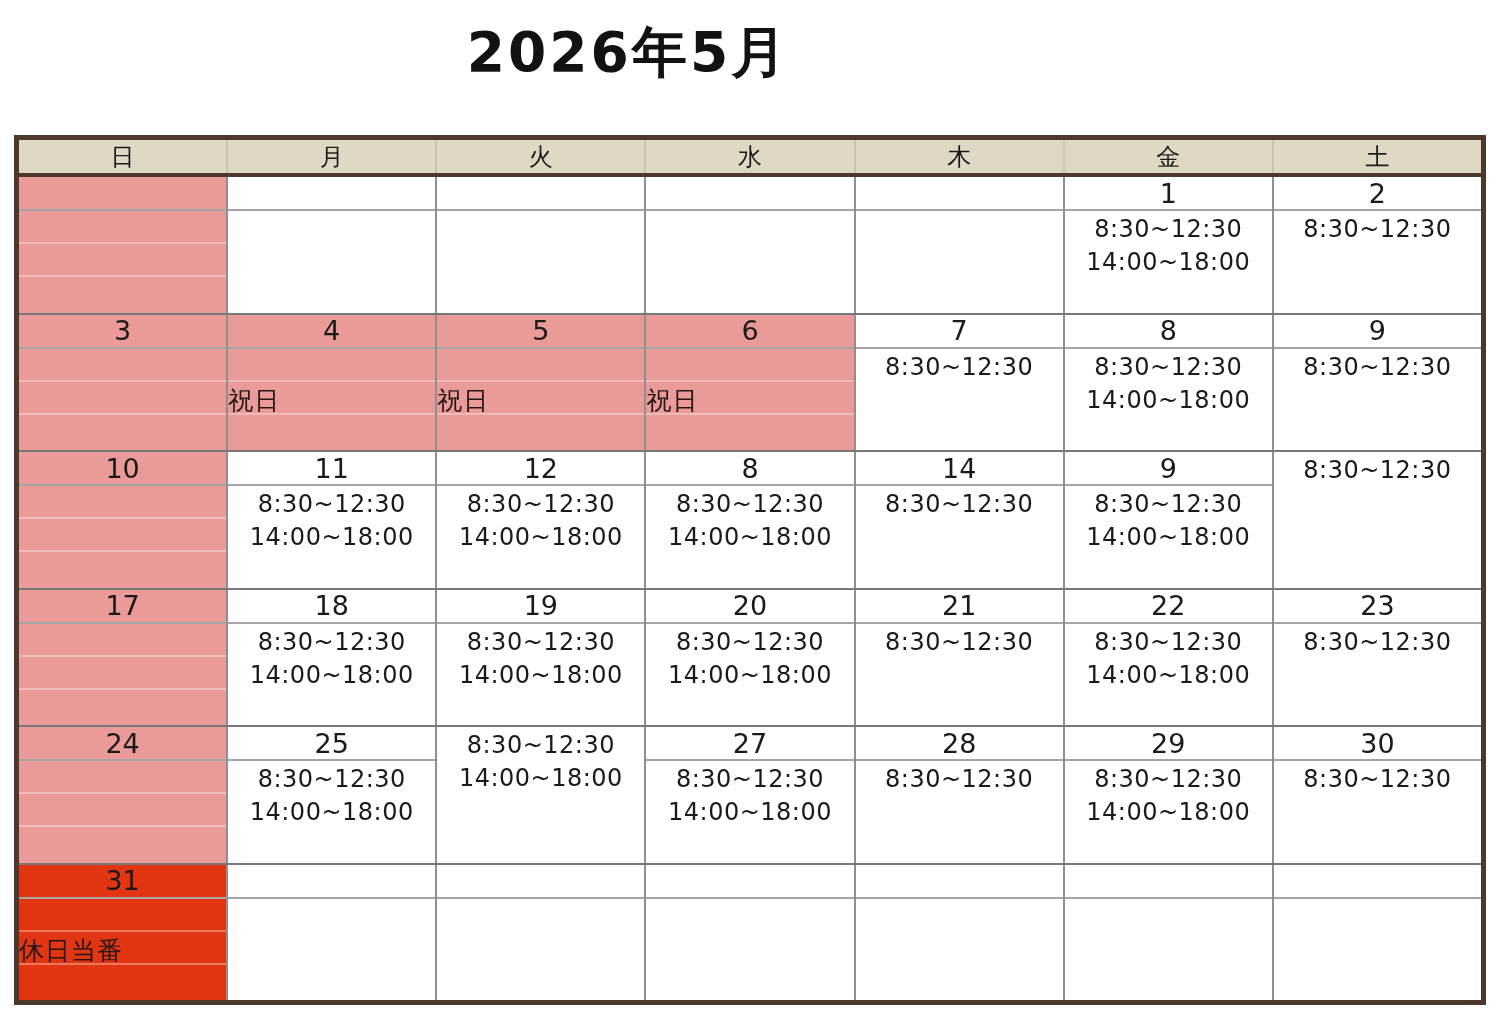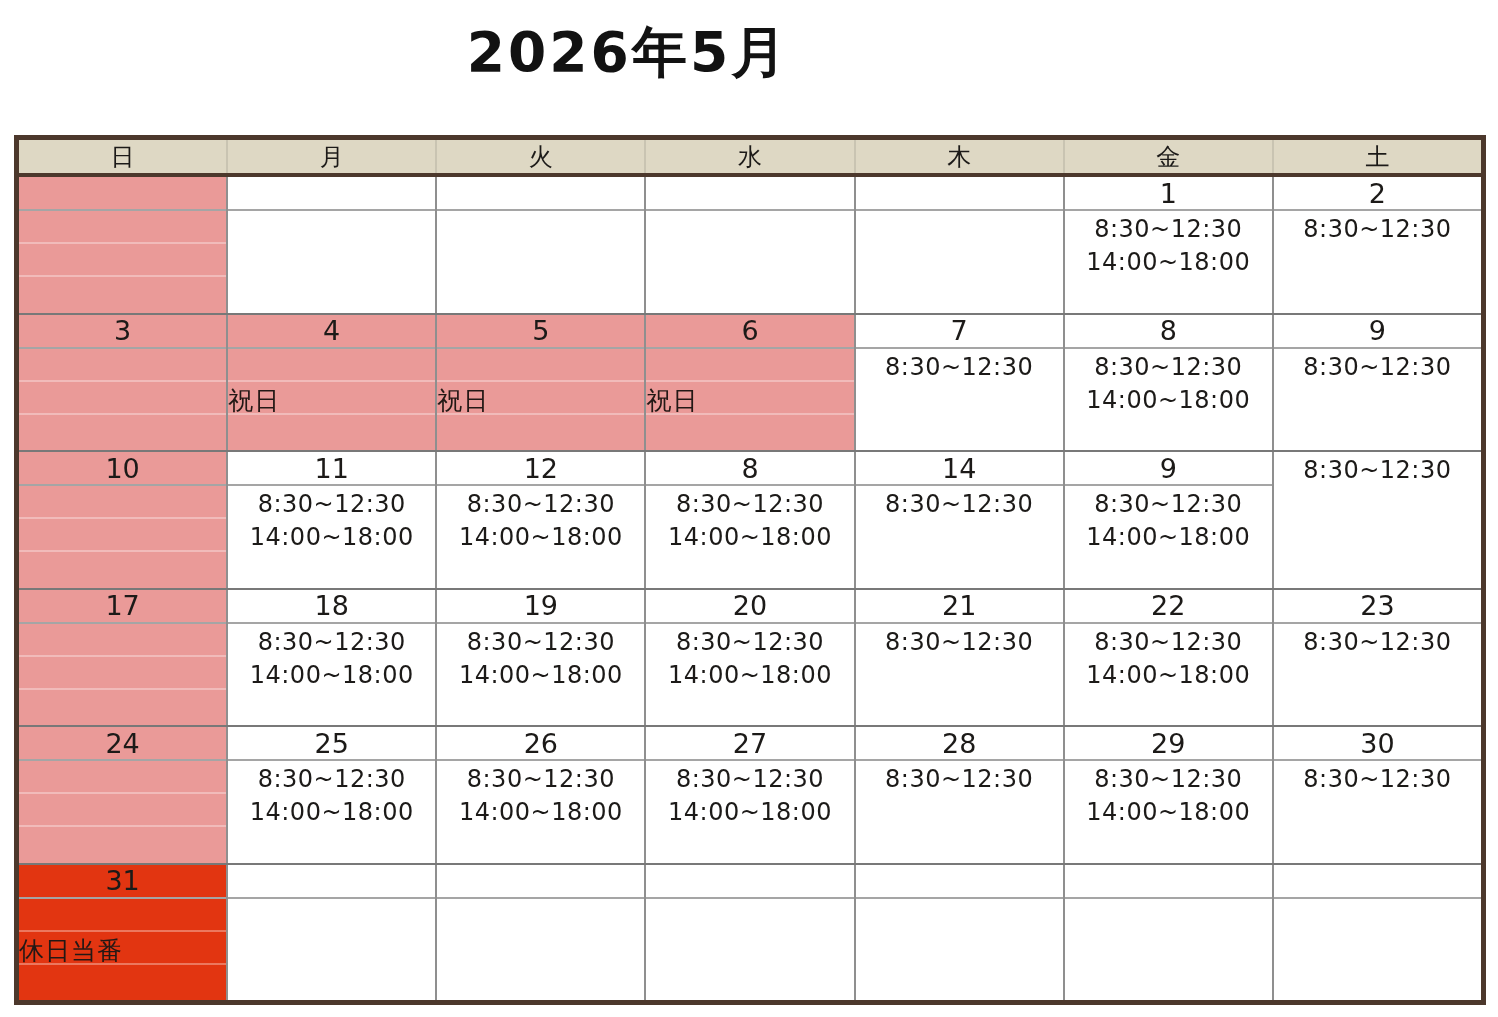--- a/index.html
+++ b/index.html
@@ -247,21 +247,20 @@
             <div class="hours"></div>
           </div>
           <div class="cell">
             <div class="date">25</div>
             <div class="hours">
               <div>8:30~12:30</div>
               <div>14:00~18:00</div>
             </div>
           </div>
           <div class="cell">
-            <div class="date">26</div>
             <div class="hours">
               <div>8:30~12:30</div>
               <div>14:00~18:00</div>
             </div>
           </div>
           <div class="cell">
             <div class="date">27</div>
             <div class="hours">
               <div>8:30~12:30</div>
               <div>14:00~18:00</div>

